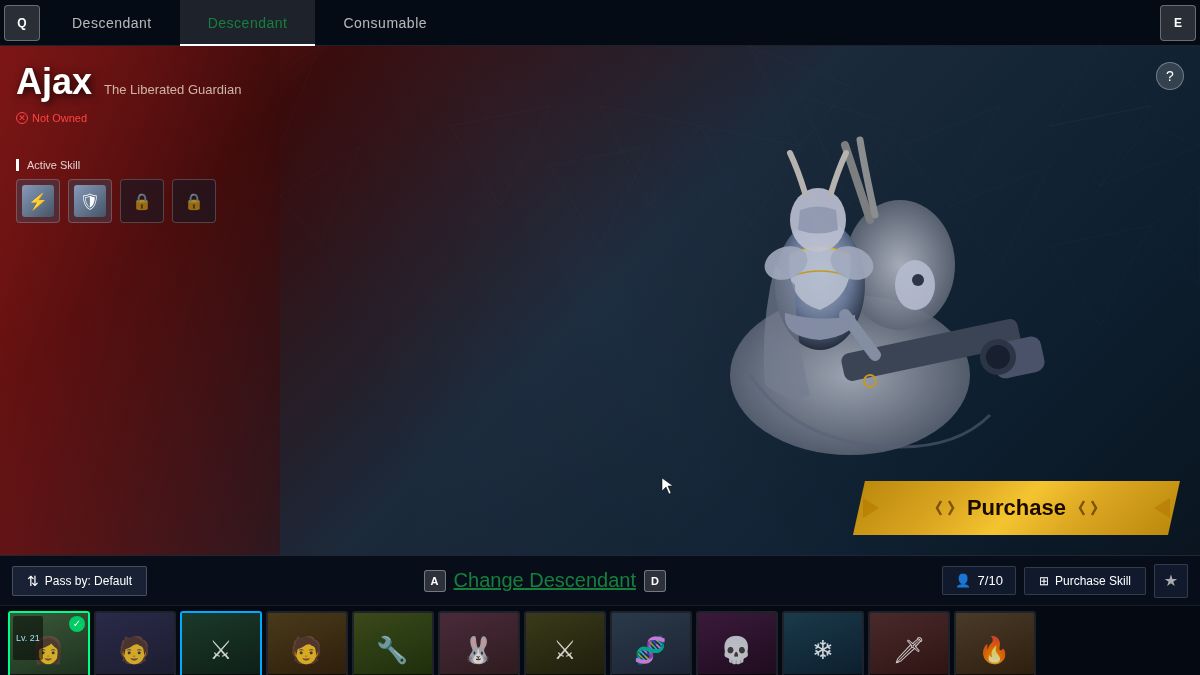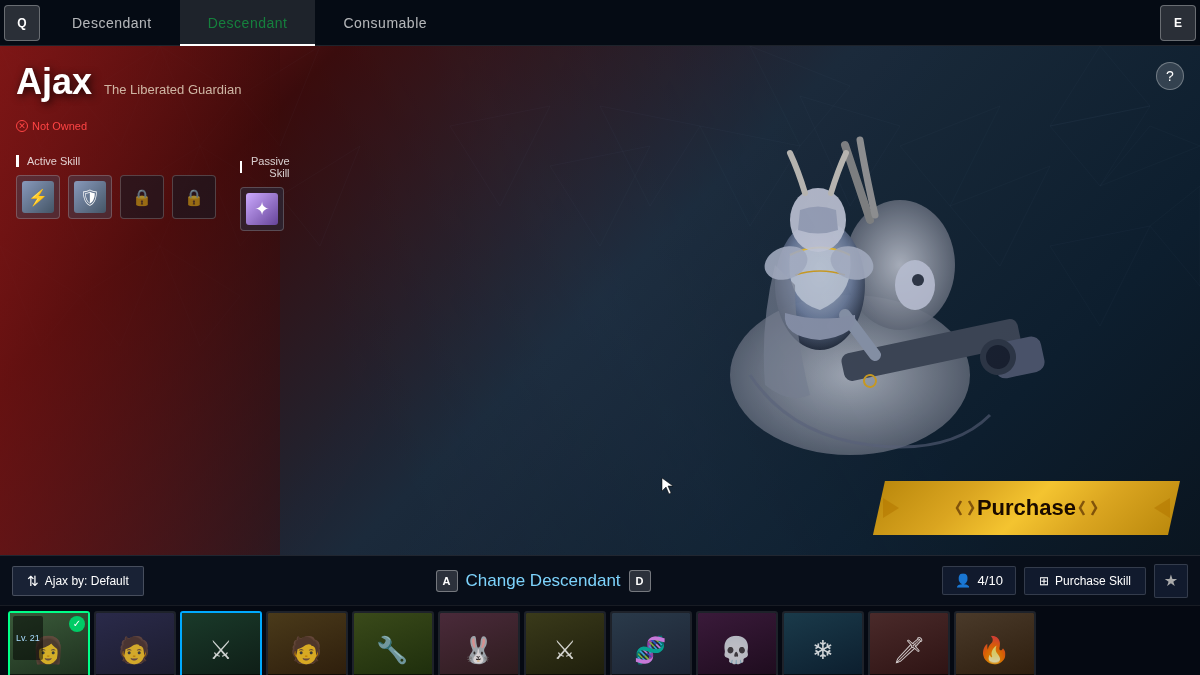--- a/index.html
+++ b/index.html
@@ -109,21 +109,21 @@
       font-size: 36px;
       font-weight: bold;
       color: #fff;
       text-shadow: 2px 2px 8px rgba(0,0,0,0.8);
       line-height: 1.1;
     }
 
     .character-subtitle {
       font-size: 13px;
       color: rgba(220,200,180,0.9);
-      margin-bottom: 14px;
+      margin-bottom: 6px;
     }
 
     .not-owned-badge {
       display: inline-flex;
       align-items: center;
       gap: 4px;
       font-size: 11px;
       color: #ff4444;
       margin-bottom: 16px;
     }
@@ -198,20 +198,21 @@
       position: absolute;
       bottom: 20px;
       right: 20px;
       z-index: 20;
     }
 
     .purchase-btn {
       display: flex;
       align-items: center;
       justify-content: center;
+      gap: 10px;
       background: linear-gradient(135deg, #b8860b 0%, #daa520 30%, #f4c430 50%, #daa520 70%, #b8860b 100%);
       border: none;
       padding: 14px 80px;
       font-size: 22px;
       font-weight: bold;
       color: #1a0a00;
       cursor: pointer;
       clip-path: polygon(12px 0%, 100% 0%, calc(100% - 12px) 100%, 0% 100%);
       text-shadow: 0 1px 2px rgba(255,200,0,0.5);
       min-width: 300px;
@@ -291,22 +292,23 @@
       height: 22px;
       background: rgba(255,255,255,0.15);
       border: 1px solid rgba(255,255,255,0.35);
       border-radius: 3px;
       font-size: 11px;
       font-weight: bold;
       color: #fff;
     }
 
     .change-desc-text {
-      font-size: 17px;
-      color: #7dd3fc;
+      font-size: 20px;
+      color: #15803d;
+      text-decoration: underline;
     }
 
     .right-controls {
       display: flex;
       align-items: center;
       gap: 8px;
     }
 
     .slot-counter {
       display: flex;
@@ -550,51 +552,41 @@
     <div style="display:flex; align-items:baseline; gap:12px; margin-bottom:4px;">
       <span class="character-name">Ajax</span>
       <span class="character-subtitle">The Liberated Guardian</span>
     </div>
     <div class="not-owned-badge">
       <span class="not-owned-icon">✕</span>
       <span>Not Owned</span>
     </div>
 
     
-    <div style="display:flex; gap:24px; margin-top:7px;text-align:right;">
+    <div style="display:flex; gap:24px; margin-top:19px;">
       <div>
         <div class="skill-section-label">
           <span>Active Skill</span>
         </div>
         <div class="skills-row">
 
           <div class="skill-icon" style="background:rgba(60,80,100,0.4);">
             <div style="width:32px;height:32px;background:linear-gradient(135deg,#8899bb,#445566);border-radius:3px;display:flex;align-items:center;justify-content:center;font-size:16px;">⚡</div>
           </div>
 
           <div class="skill-icon" style="background:rgba(60,80,100,0.4);">
             <div style="width:32px;height:32px;background:linear-gradient(135deg,#8899bb,#445566);border-radius:3px;display:flex;align-items:center;justify-content:center;font-size:16px;">🛡</div>
           </div>
 
           <div class="skill-icon" style="background:rgba(20,25,35,0.6);">
             <div style="font-size:16px;opacity:0.6;">🔒</div>
           </div>
 
           <div class="skill-icon" style="background:rgba(20,25,35,0.6);">
             <div style="font-size:16px;opacity:0.6;">🔒</div>
-          </div>
-        </div>
-      </div>
-      <div>
-        <div class="skill-section-label">
-          <span>Passive Skill</span>
-        </div>
-        <div class="skills-row">
-          <div class="skill-icon" style="background:rgba(40,50,70,0.5);">
-            <div style="width:32px;height:32px;background:linear-gradient(135deg,#ccaaff,#664499);border-radius:3px;display:flex;align-items:center;justify-content:center;font-size:18px;color:#fff;">✦</div>
           </div>
         </div>
       </div>
     </div>
   </div>
 
   <div class="character-viewport">
 
     <div class="help-btn">?</div>
 
@@ -675,33 +667,33 @@
           <path d="M8,5 L4,12 L8,19 M16,5 L20,12 L16,19" stroke="#5a3000" stroke-width="2.5" fill="none"></path>
         </svg>
       </button>
     </div>
   </div>
 </div>
 
 <div class="bottom-controls">
   <button class="sort-btn">
     <span class="sort-icon">⇅</span>
-    <span>Ajax by: Default</span>
+    <span>Pass by: Default</span>
   </button>
 
   <div class="center-controls">
     <span class="key-badge">A</span>
     <span class="change-desc-text">Change Descendant</span>
     <span class="key-badge">D</span>
   </div>
 
   <div class="right-controls">
     <div class="slot-counter">
       <span>👤</span>
-      <span>4/10</span>
+      <span>7/10</span>
     </div>
     <button class="purchase-slot-btn">
       <span>⊞</span>
       <span>Purchase Skill</span>
     </button>
     <button class="star-btn">
       <span>★</span>
     </button>
   </div>
 </div>

